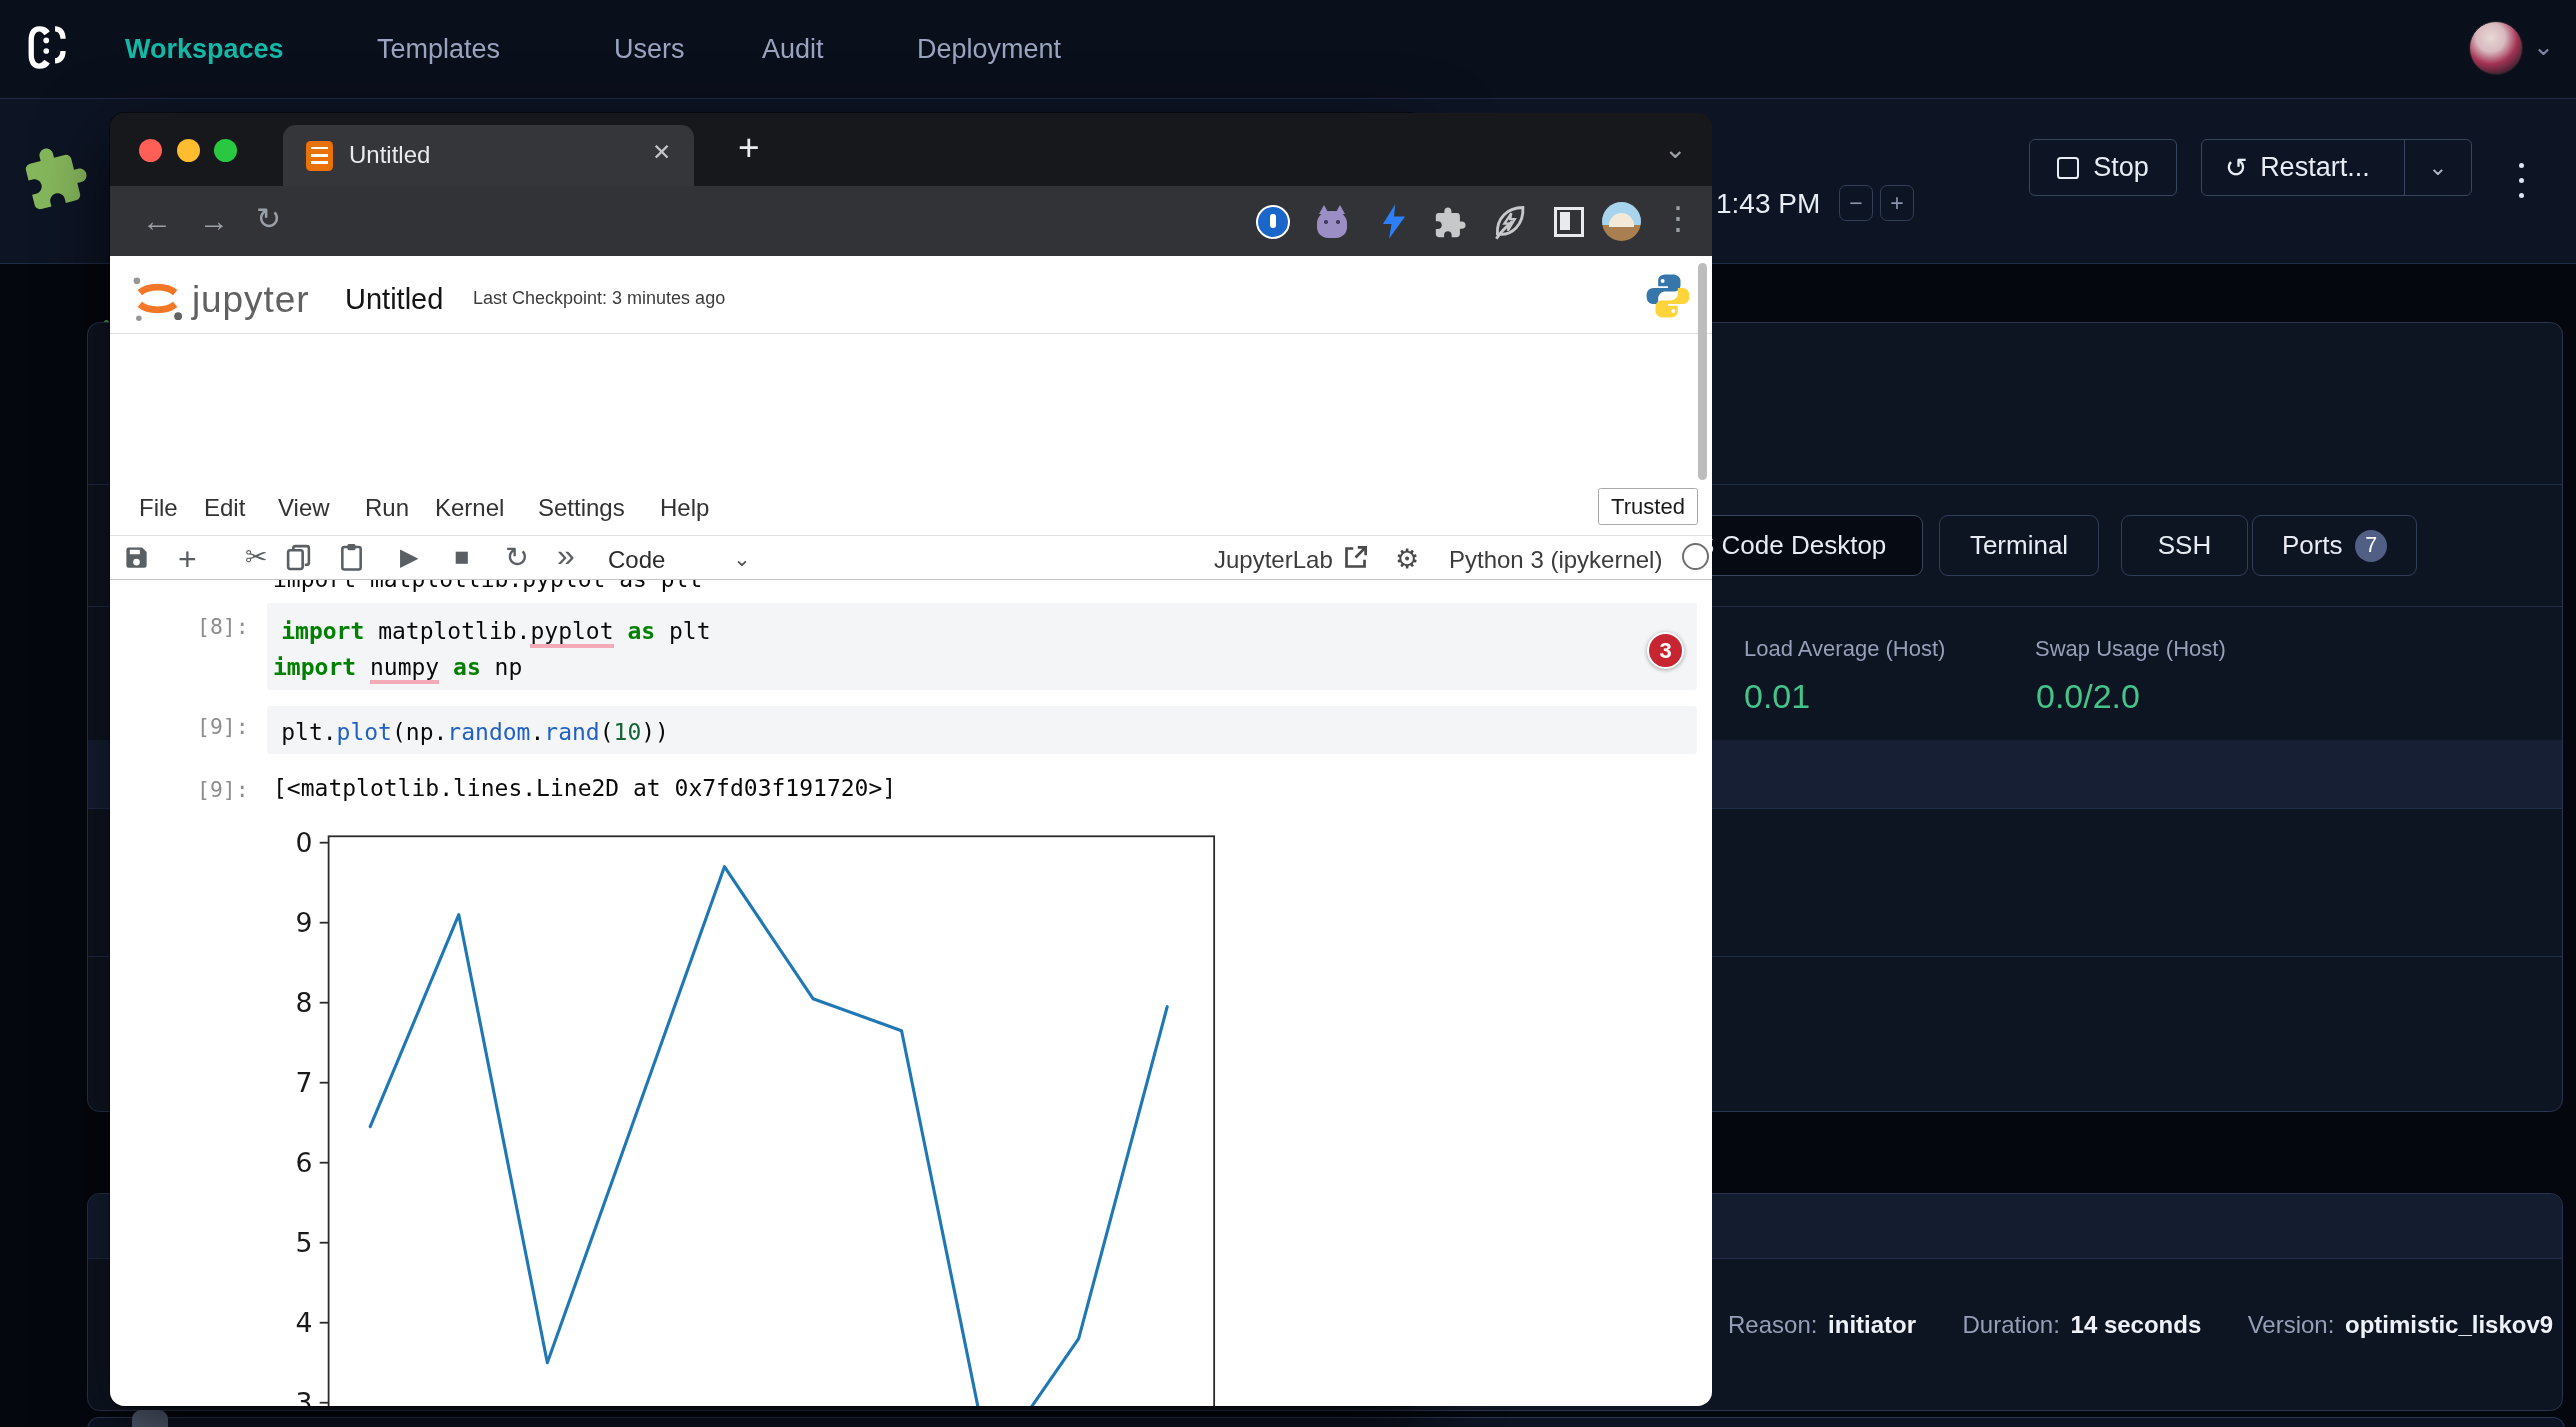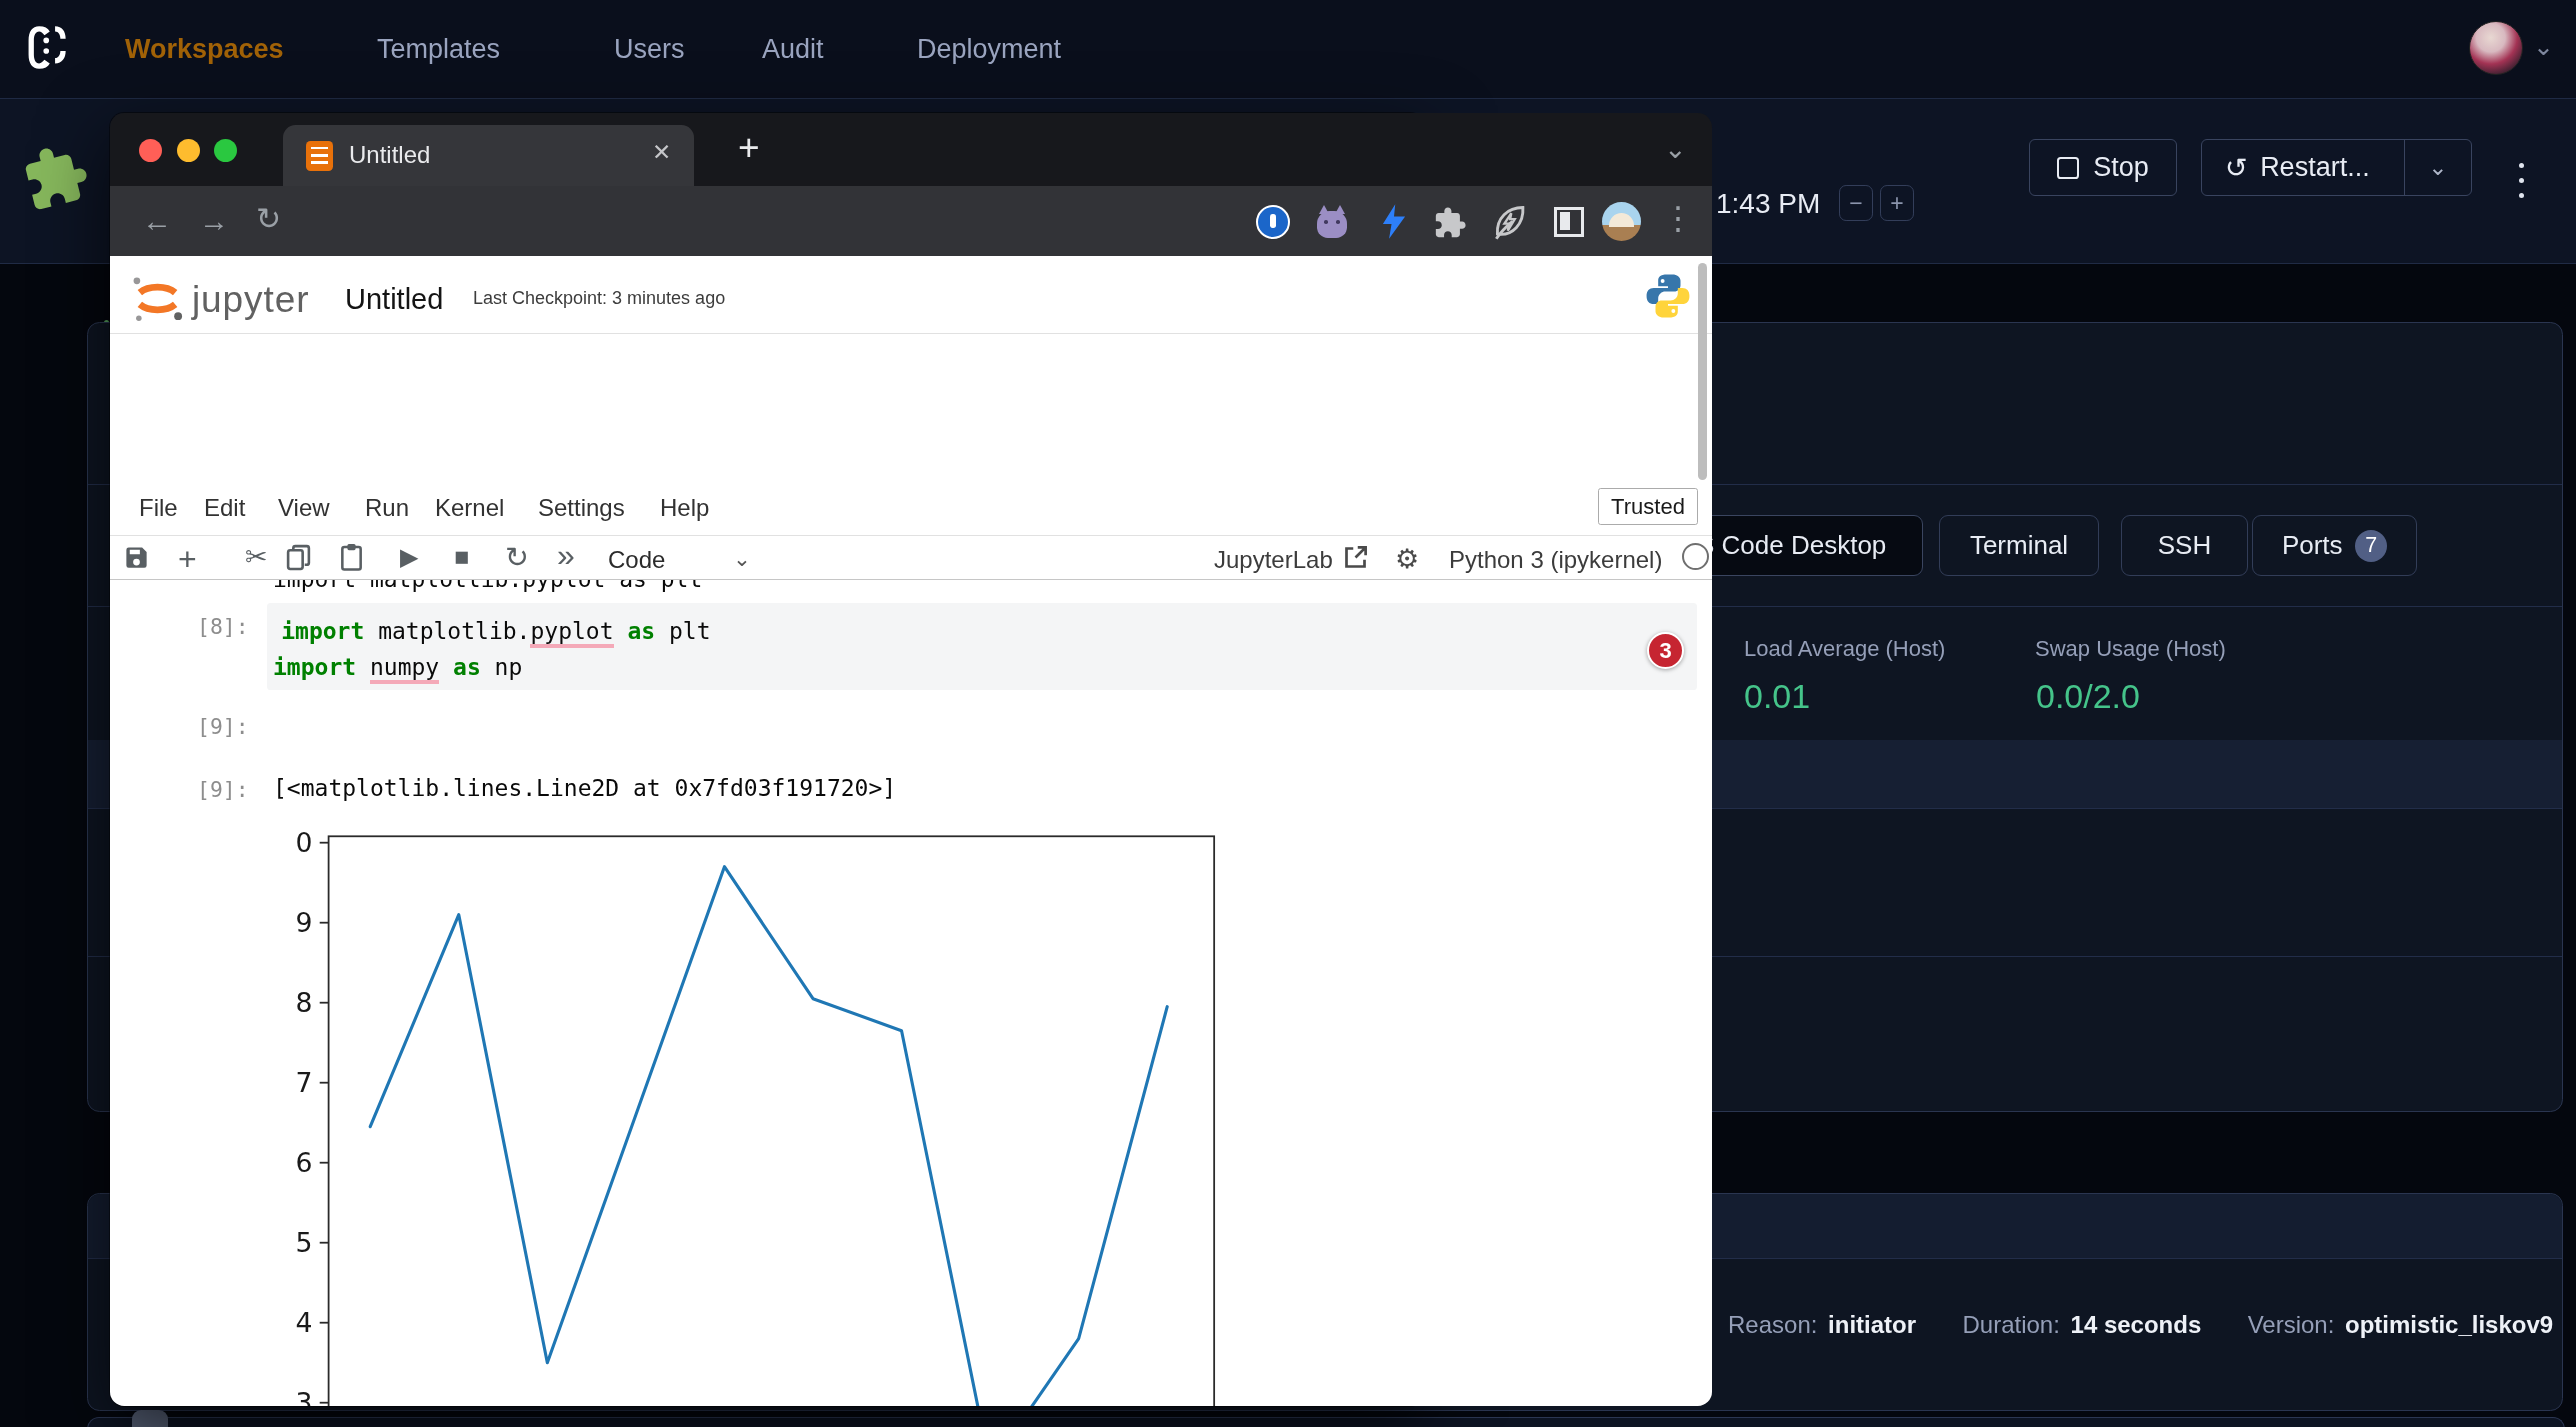--- a/index.html
+++ b/index.html
@@ -3,21 +3,21 @@
 <meta charset="utf-8">
 <style>
   html,body{margin:0;padding:0;background:#04070e;}
   #screen{position:relative;width:2576px;height:1428px;background:#04070e;
           font-family:"Liberation Sans",sans-serif;overflow:hidden;}
   .abs{position:absolute;}
   .flex{display:flex;align-items:center;}
   
   #top-nav{left:0;top:0;width:2576px;height:98px;background:#0a0f1c;border-bottom:0.9px solid #1f2a44;}
   .nav-item{top:0;height:98px;display:flex;align-items:center;font-size:27px;color:#9aa4bf;font-weight:500;}
-  .nav-item.active{color:#a16207;font-weight:700;}
+  .nav-item.active{color:#14b8a6;font-weight:700;}
   
   #ws-header{left:0;top:99px;width:2576px;height:164px;background:#0d1424;border-bottom:0.9px solid #202b45;}
   .hdr-btn{border:1.3px solid #39445f;border-radius:6px;color:#e8ecf4;font-size:27px;
            display:flex;align-items:center;justify-content:center;background:transparent;box-sizing:border-box;}
   .sq-btn{width:34px;height:36px;border:1.3px solid #333e5a;border-radius:7.1px;color:#8b95ad;
           font-size:23px;display:flex;align-items:center;justify-content:center;box-sizing:border-box;}
   
   .card{background:#0e1522;border:1.3px solid #2a3550;border-radius:12.5px;box-sizing:border-box;}
   .card-divider{height:1.3px;background:#222d49;}
   .app-btn{border:1.3px solid #323d58;border-radius:9px;color:#e8ecf4;font-size:26px;
@@ -293,20 +293,23 @@
       </div>
 
       <div class="abs prompt" style="left:87px;top:358px;">[8]:</div>
       <div class="abs cellbox" style="left:157px;top:347px;width:1430px;height:87px;">
         <div class="code" style="margin:9.8px 0 0 14.2px;line-height:36px;"><span class="tok-kw">import</span><span> matplotlib.</span><span class="tok-mis">pyplot</span><span> </span><span class="tok-kw">as</span><span> plt</span></div>
         <div class="code" style="margin:0 0 0 6px;line-height:36px;"><span class="tok-kw">import</span><span> </span><span class="tok-mis">numpy</span><span> </span><span class="tok-kw">as</span><span> np</span></div>
       </div>
       <div id="run-badge" class="abs" style="left:1537px;top:376px;">3</div>
 
       <div class="abs prompt" style="left:87px;top:458px;">[9]:</div>
+      <div class="abs cellbox" style="left:157px;top:450px;width:1430px;height:48px;">
+        <div class="code" style="margin:8px 0 0 14.2px;line-height:36px;"><span>plt.</span><span class="tok-fn">plot</span><span>(np.</span><span class="tok-fn">random</span><span>.</span><span class="tok-fn">rand</span><span>(</span><span class="tok-num">10</span><span>))</span></div>
+      </div>
 
       <div class="abs prompt" style="left:87px;top:521px;">[9]:</div>
       <div class="abs code" style="left:163px;top:519px;">[&lt;matplotlib.lines.Line2D at 0x7fd03f191720&gt;]</div>
 
       <svg id="chart-svg" class="abs" style="left:183px;top:566px;" width="979" height="721" viewBox="0 0 1100 810">
           <rect x="40" y="16" width="995" height="738" fill="#ffffff" stroke="#2a2a2a" stroke-width="2"></rect>
           <line x1="30" y1="742.3142509135203" x2="40" y2="742.3142509135203" stroke="#2a2a2a" stroke-width="2"></line>
           <text x="22" y="752.3142509135203" text-anchor="end" font-size="30" fill="#1a1a1a" font-family="DejaVu Sans, sans-serif">0.2</text>
           <line x1="30" y1="652.4238733252132" x2="40" y2="652.4238733252132" stroke="#2a2a2a" stroke-width="2"></line>
           <text x="22" y="662.4238733252132" text-anchor="end" font-size="30" fill="#1a1a1a" font-family="DejaVu Sans, sans-serif">0.3</text>

